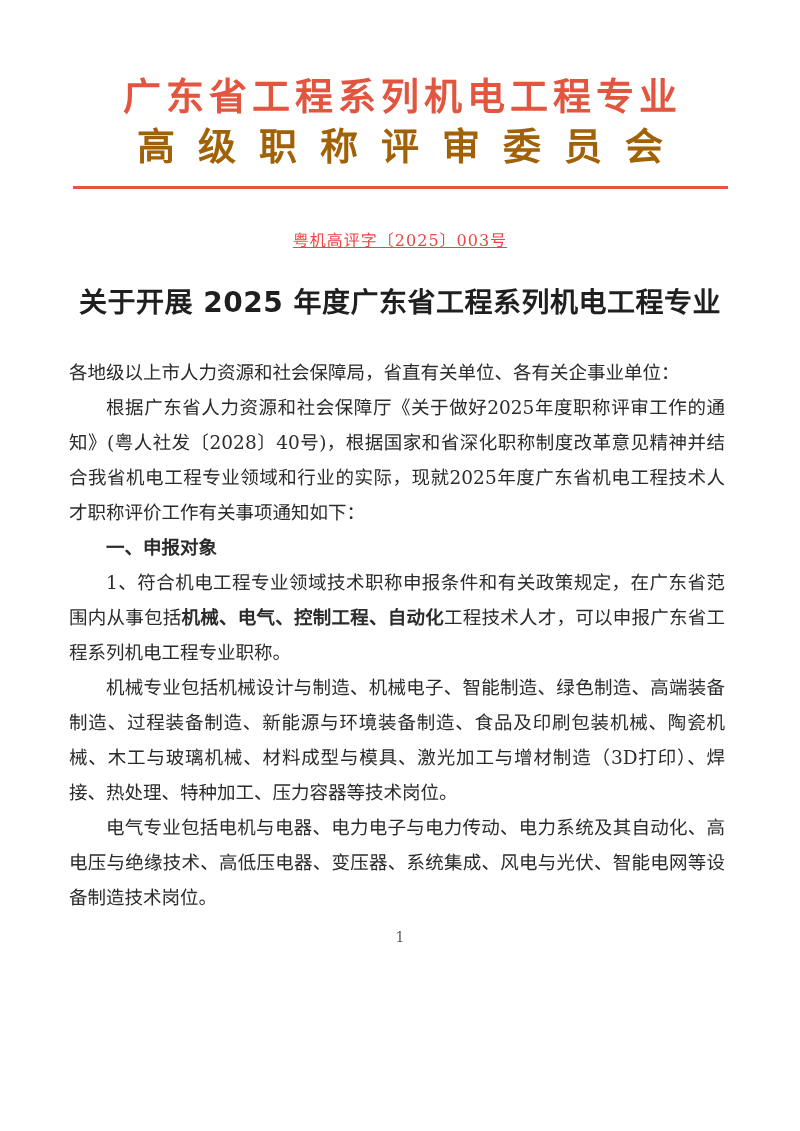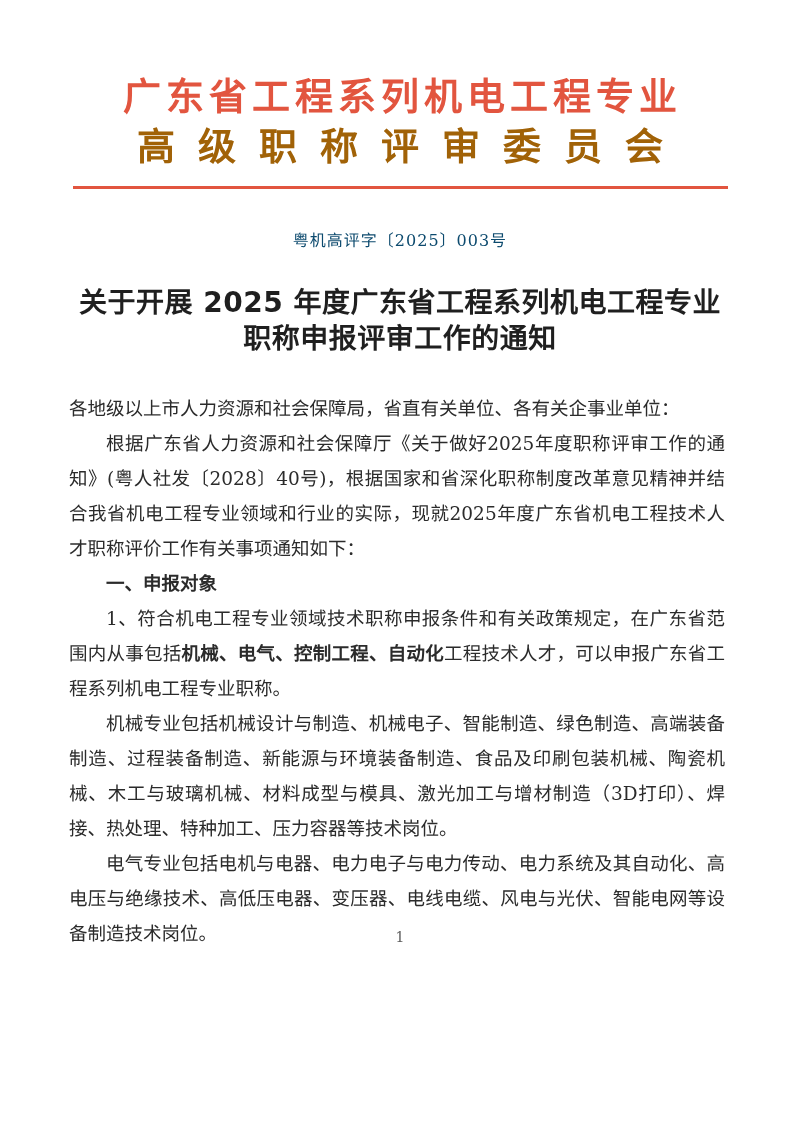--- a/index.html
+++ b/index.html
@@ -54,22 +54,23 @@
     margin: 14px auto 0 auto;
     border: 0;
   }
 
   
   .doc-number {
     text-align: center;
     font-family: "DejaVu Serif", "Liberation Serif", serif;
     font-size: 16px;
     letter-spacing: 1px;
-    color: #0c4a6e;
+    color: #ef4444;
     margin-top: 38px;
+    text-decoration: underline;
   }
 
   
   .doc-title {
     text-align: center;
     font-family: "DejaVu Sans", "Liberation Sans", sans-serif;
     font-weight: bold;
     font-size: 28px;
     line-height: 36px;
     color: #1f1f1f;
@@ -127,35 +128,34 @@
   <div class="letterhead">
     <div class="letterhead-line l1" style="color: rgb(226, 85, 63);">广东省工程系列机电工程专业</div>
     <div class="letterhead-line l2" style="color: #a16207;">高级职称评审委员会</div>
     <div class="letterhead-rule" style="background: rgb(226, 85, 63);"></div>
   </div>
 
   <div class="doc-number">粤机高评字〔2025〕003号</div>
 
   <div class="doc-title">
     <span class="tline">关于开展 2025 年度广东省工程系列机电工程专业</span>
-    <span class="tline">职称申报评审工作的通知</span>
   </div>
 
   <div class="body-text">
 
     <p class="no-indent">各地级以上市人力资源和社会保障局，省直有关单位、各有关企事业单位：</p>
 
     <p>根据广东省人力资源和社会保障厅《关于做好2025年度职称评审工作的通知》(粤人社发〔2028〕40号)，根据国家和省深化职称制度改革意见精神并结合我省机电工程专业领域和行业的实际，现就2025年度广东省机电工程技术人才职称评价工作有关事项通知如下：</p>
 
     <p class="section-head">一、申报对象</p>
 
     <p><span>1、符合机电工程专业领域技术职称申报条件和有关政策规定，在广东省范围内从事包括</span><span class="bold-inline">机械、电气、控制工程、自动化</span><span>工程技术人才，可以申报广东省工程系列机电工程专业职称。</span></p>
 
     <p>机械专业包括机械设计与制造、机械电子、智能制造、绿色制造、高端装备制造、过程装备制造、新能源与环境装备制造、食品及印刷包装机械、陶瓷机械、木工与玻璃机械、材料成型与模具、激光加工与增材制造（3D打印）、焊接、热处理、特种加工、压力容器等技术岗位。</p>
 
-    <p>电气专业包括电机与电器、电力电子与电力传动、电力系统及其自动化、高电压与绝缘技术、高低压电器、变压器、电线电缆、风电与光伏、智能电网等设备制造技术岗位。</p>
+    <p>电气专业包括电机与电器、电力电子与电力传动、电力系统及其自动化、高电压与绝缘技术、高低压电器、变压器、系统集成、风电与光伏、智能电网等设备制造技术岗位。</p>
 
 
   </div>
 
   <div class="page-footer">1</div>
 
 </div>
 
 </body></html>

